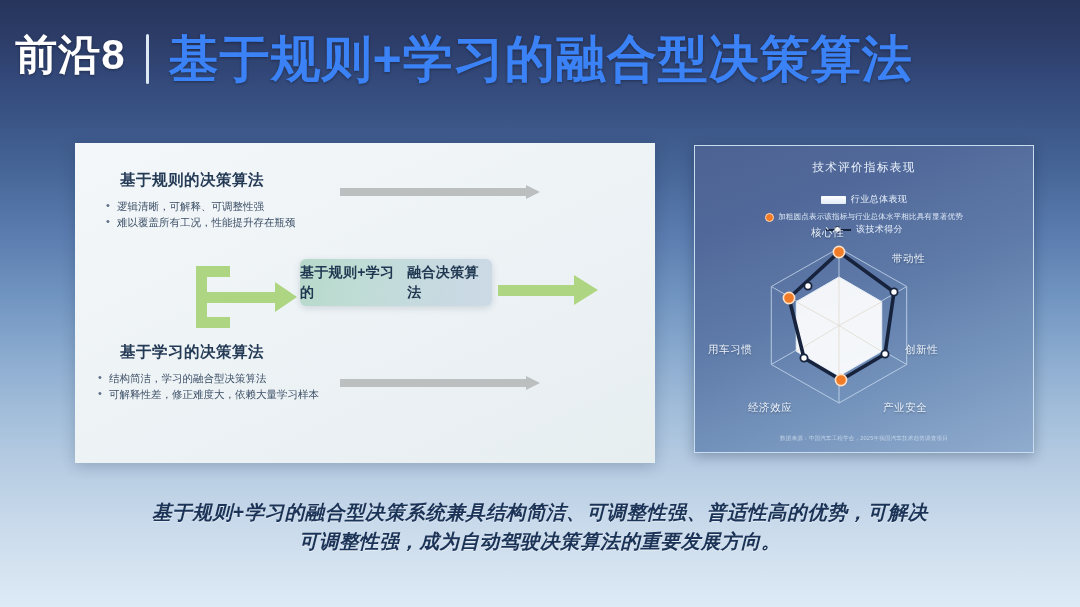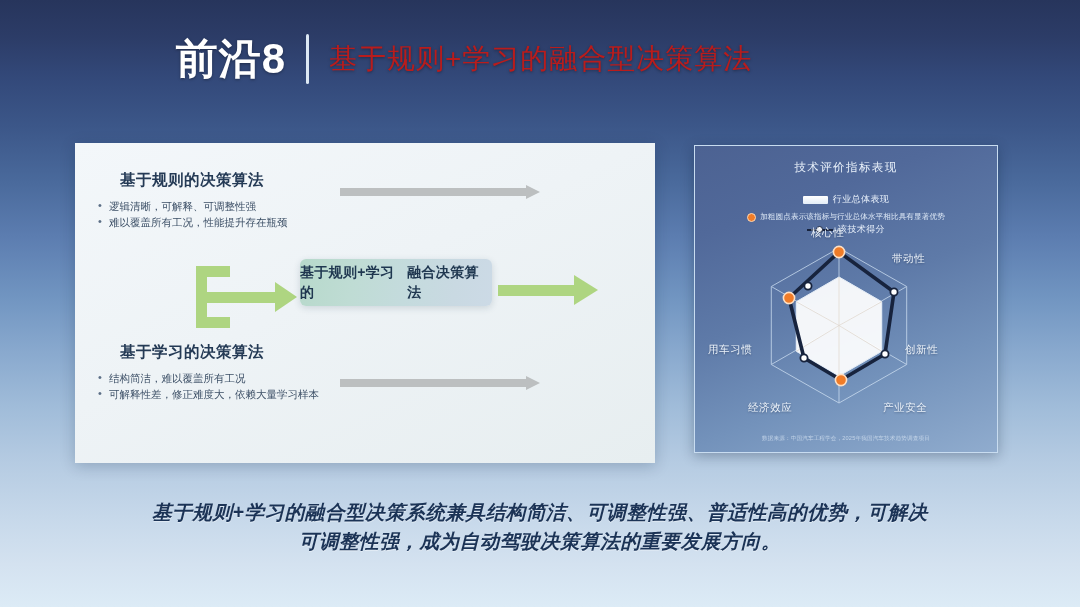--- a/index.html
+++ b/index.html
@@ -11,33 +11,33 @@
       #27355c 0%, #2c3c67 6%, #33497a 13%,
       #3c5789 21%, #4a6a9c 30%, #5c7db0 39%,
       #7195c1 49%, #89a9ce 58%, #a0bcd9 67%,
       #b5cbe2 76%, #c6d8ea 85%, #d4e2f0 93%, #dcebf6 100%);
     position:relative;
   }
 
   
   #title-bar{
     position:absolute; left:0; top:34px; width:928px;
-    display:flex; align-items:center; justify-content:center;
+    display:flex; align-items:flex-start; justify-content:center;
   }
   #title-prefix{
     font-size:42px; font-weight:bold; color:#ffffff;
     letter-spacing:1px; line-height:1;
     text-shadow:0 1px 3px rgba(0,0,0,.35);
   }
   #title-div{
     width:3px; height:50px; background:#dce8f4; margin:0 20px 0 20px;
     border-radius:2px;
   }
   #title-main{
-    font-size:28px; font-weight:normal; color:#b91c1c;
+    font-size:50px; font-weight:bold; color:#3b82f6;
     letter-spacing:1px; line-height:1;
     text-shadow:0 1px 3px rgba(0,0,0,.35);
   }
 
   
   #left-card{
     position:absolute; left:75px; top:143px; width:580px; height:320px;
     background:linear-gradient(155deg,#f3f7fa 0%,#eef3f6 45%,#e7eef0 100%);
     box-shadow:0 3px 14px rgba(10,30,60,.22);
   }
@@ -49,21 +49,21 @@
   .blk-bullets{
     position:absolute; font-size:10.5px; color:#3c4f66; line-height:1.55;
     width:250px;
   }
   .blk-bullets li{ list-style:none; position:relative; padding-left:13px; }
   .blk-bullets li:before{
     content:"•"; position:absolute; left:2px; top:-1px; font-size:11px; color:#5b6e86;
   }
 
   #rule-title{ left:120px; top:170px; }
-  #rule-bullets{ left:96px; top:198px; }
+  #rule-bullets{ left:104px; top:198px; }
   #learn-title{ left:120px; top:342px;text-align:right; }
   #learn-bullets{ left:96px; top:370px; }
 
   
   .gray-arrow{ position:absolute; height:14px; }
   .gray-arrow .shaft{
     position:absolute; left:0; top:3px; height:8px; width:calc(100% - 13px);
     background:#bcbfc0;
   }
   .gray-arrow .head{
@@ -113,21 +113,21 @@
     position:absolute; left:0; top:9.5px; height:11px; width:78px; background:#aed581;
   }
   #exit-arrow .head{
     position:absolute; left:76px; top:0;
     width:0; height:0; border-top:15px solid transparent;
     border-bottom:15px solid transparent; border-left:24px solid #aed581;
   }
 
   
   #radar-panel{
-    position:absolute; left:694px; top:145px; width:304px; height:308px;
+    position:absolute; left:694px; top:145px; width:340px; height:308px;
     background:linear-gradient(160deg,#4c6292 0%,#51699a 22%,#5e7aa8 48%,#7392bb 72%,#90acce 100%);
     border:1.5px solid #c8dcf0;
     box-shadow:0 3px 12px rgba(8,22,48,.3);
     overflow:hidden;
   }
   #radar-title{
     position:absolute; left:0; top:14px; width:100%; text-align:center;
     font-size:11.5px; color:#eaf2fb; letter-spacing:1.4px;
   }
   #radar-legend{
@@ -202,21 +202,21 @@
   <li>难以覆盖所有工况，性能提升存在瓶颈</li>
 </ul>
 
 <div class="gray-arrow" id="gray-arrow-top">
   <span class="shaft"></span>
   <span class="head"></span>
 </div>
 
 <div class="blk-title" id="learn-title">基于学习的决策算法</div>
 <ul class="blk-bullets" id="learn-bullets">
-  <li>结构简洁，难以覆盖所有工况</li>
+  <li>结构简洁，学习的融合型决策算法</li>
   <li>可解释性差，修正难度大，依赖大量学习样本</li>
 </ul>
 
 <div class="gray-arrow" id="gray-arrow-bottom">
   <span class="shaft"></span>
   <span class="head"></span>
 </div>
 
 <div id="merge-fork">
   <span class="vbar"></span>

